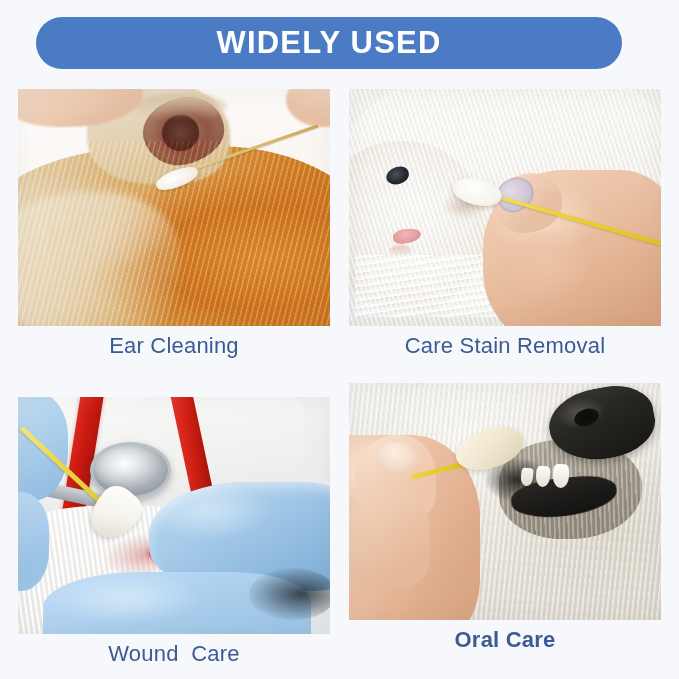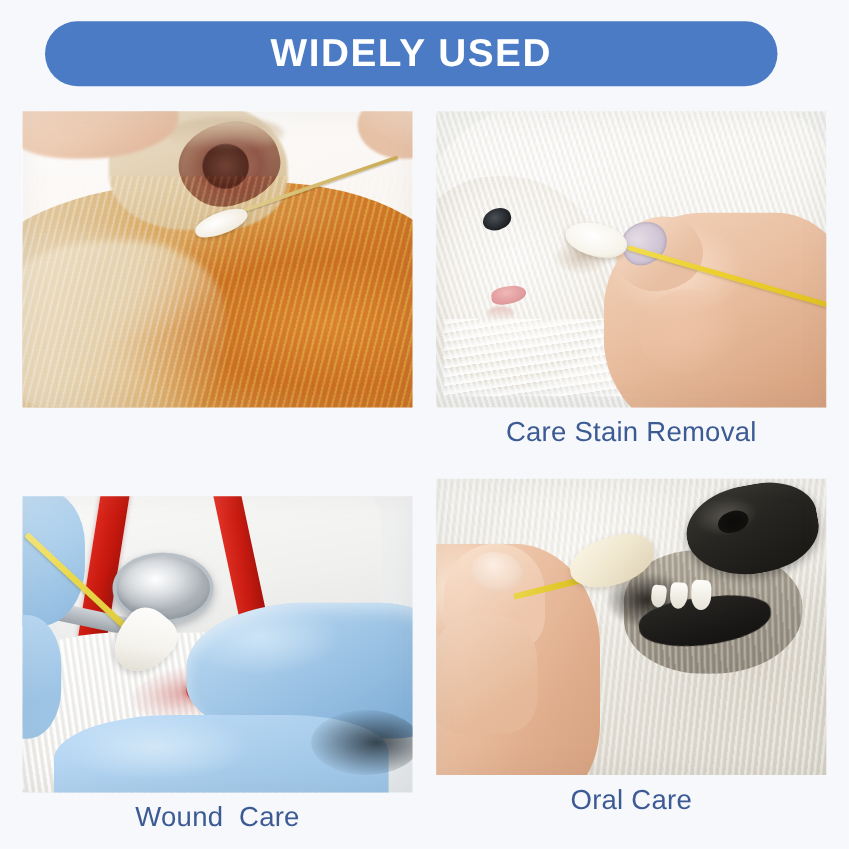--- a/index.html
+++ b/index.html
@@ -43,21 +43,21 @@
     left: 0; top: 89px;
     width: 679px;
   }
   .card {
     position: absolute;
     width: 312px;
   }
   .card.c0 { left: 18px;  top: 0px; }
   .card.c1 { left: 349px; top: 0px; }
   .card.c2 { left: 18px;  top: 308px; }
-  .card.c3 { left: 349px; top: 294px; }
+  .card.c3 { left: 349px; top: 294px; font-weight: bold; }
 
   .photo {
     position: relative;
     width: 312px;
     height: 237px;
     overflow: hidden;
     background: #eceff3;
   }
   .caption {
     width: 312px;
@@ -495,20 +495,21 @@
       <div class="ear"></div>
       <div class="ear-canal"></div>
       <div class="ear-rim"></div>
       <div class="fur-strand"></div>
       <div class="hand"></div>
       <div class="finger"></div>
       <div class="stick"></div>
       <div class="tip"></div>
       <div class="vignette"></div>
     </div>
+    <div class="caption">Ear Cleaning</div>
   </div>
 
   <div class="card c1">
     <div class="photo p2">
       <div class="bg"></div>
       <div class="cat-body"></div>
       <div class="cat-face"></div>
       <div class="cat-fur"></div>
       <div class="eye"></div>
       <div class="stain"></div>

